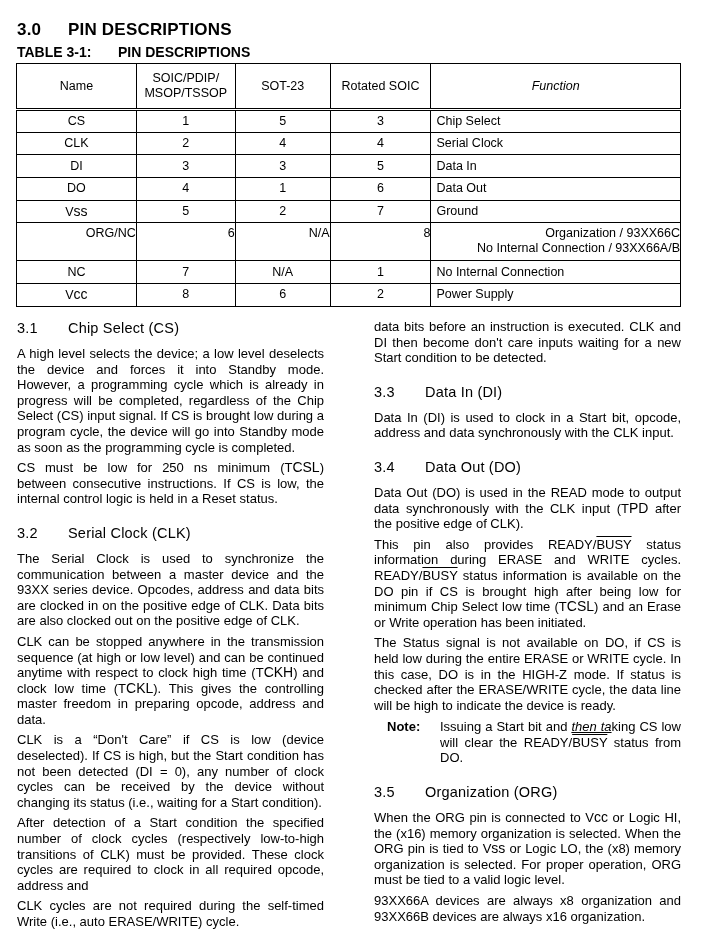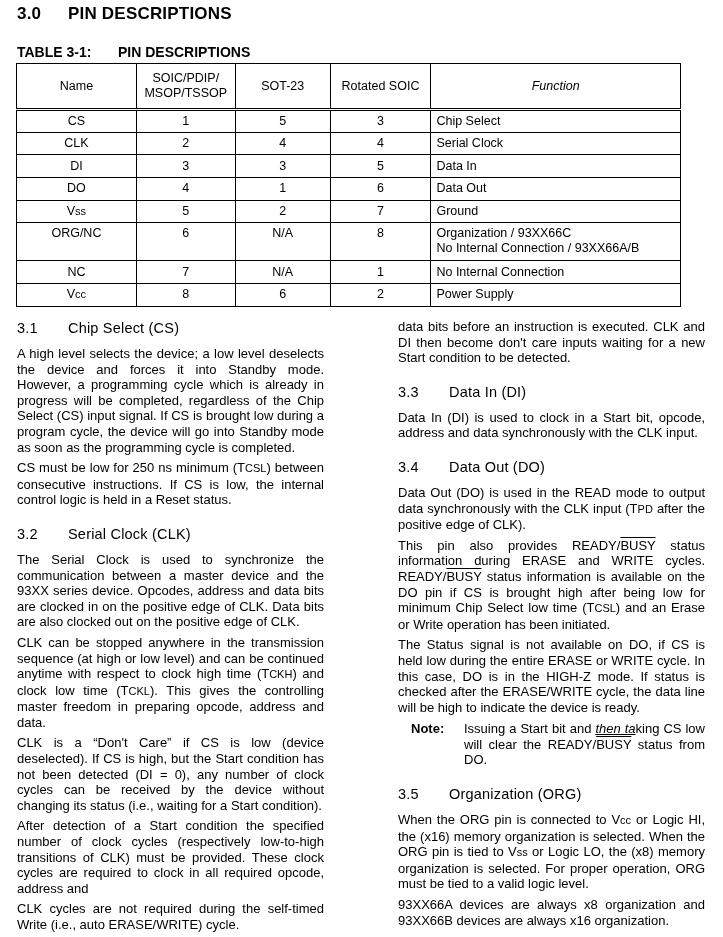--- a/index.html
+++ b/index.html
@@ -1,37 +1,37 @@
 <!DOCTYPE html>
 <html><head>
 <meta charset="utf-8">
 <style>
   * { margin: 0; padding: 0; box-sizing: border-box; }
   html, body { width: 723px; height: 937px; background: #ffffff; overflow: hidden; }
   body { font-family: "Liberation Sans", sans-serif; color: #000; position: relative; }
 
-  .h-main { position: absolute; left: 17px; top: 4px; font-size: 17px; font-weight: bold; letter-spacing: 0.2px; }
+  .h-main { position: absolute; left: 17px; top: 20px; font-size: 17px; font-weight: bold; letter-spacing: 0.2px; }
   .h-main .num { display: inline-block; width: 51px; }
 
   .tbl-cap { position: absolute; left: 17px; top: 44px; font-size: 14px; font-weight: bold; }
   .tbl-cap .num { display: inline-block; width: 101px; }
 
   table.pins { position: absolute; left: 16px; top: 63px; width: 665px; border-collapse: collapse; font-size: 12.5px; }
   table.pins th, table.pins td { border: 1px solid #000; }
   table.pins th { font-weight: normal; height: 46px; text-align: center; line-height: 15px; border-bottom: 3px double #000; }
   table.pins td { text-align: center; height: 22.7px; line-height: 15px; }
   table.pins td.fn { text-align: left; padding-left: 5px; }
-  table.pins tr.tall td { height: 38px; vertical-align: top; padding-top: 3px; }
+  table.pins tr.tall td { height: 38px; vertical-align: top; padding-top: 3px; text-align: right; }
   table.pins tr.tall td.fn { padding-top: 3px; }
   .c1 { width: 120px; } .c2 { width: 99px; } .c3 { width: 95px; } .c4 { width: 101px; } .c5 { width: 250px; font-style: italic; }
-  .sm { font-size: 11px; }
+  .sm { font-size: 14px; }
 
   .col { position: absolute; width: 307px; font-size: 13px; line-height: 15.6px; }
   .col.left { left: 17px; top: 319px; }
-  .col.right { left: 374px; top: 319px; margin-left: 24px; }
+  .col.right { left: 374px; top: 319px; }
   .col p { text-align: justify; margin-bottom: 5px; }
   .col h2 { font-size: 14.5px; font-weight: normal; margin: 0 0 9px 0; line-height: 18px; letter-spacing: 0.2px; }
   .col h2 .num { display: inline-block; width: 51px; }
   .col h2.gap { margin-top: 17px; }
   .ovl { text-decoration: overline; }
   .ul { text-decoration: underline; font-style: italic; }
   .note { display: flex; margin: 6px 0 8px 13px; }
   .note .lbl { font-weight: bold; width: 53px; flex-shrink: 0; }
   .note .txt { text-align: justify; flex: 1; }
 </style>

